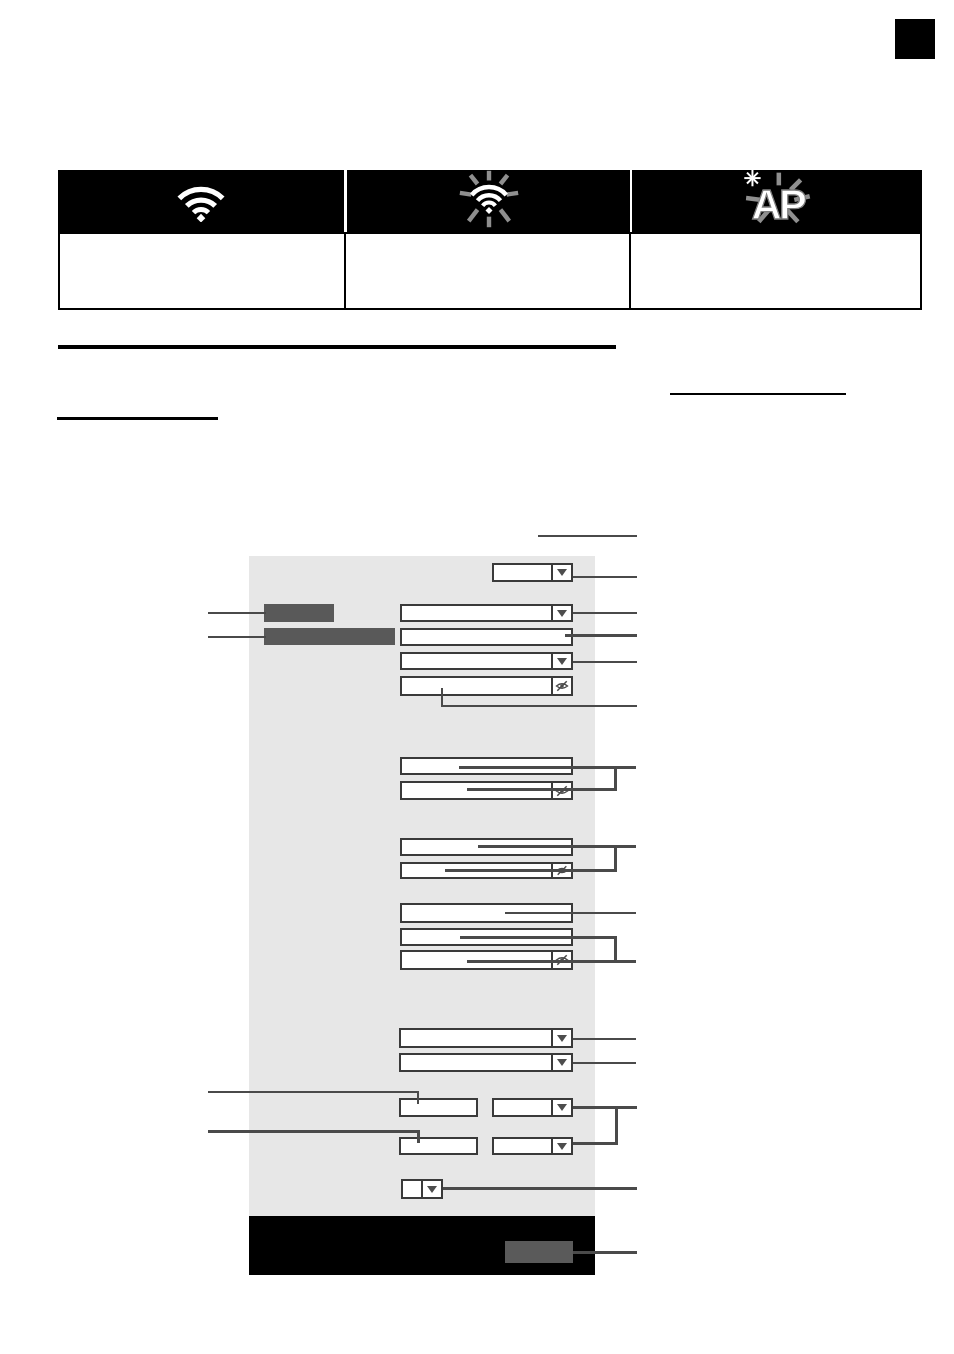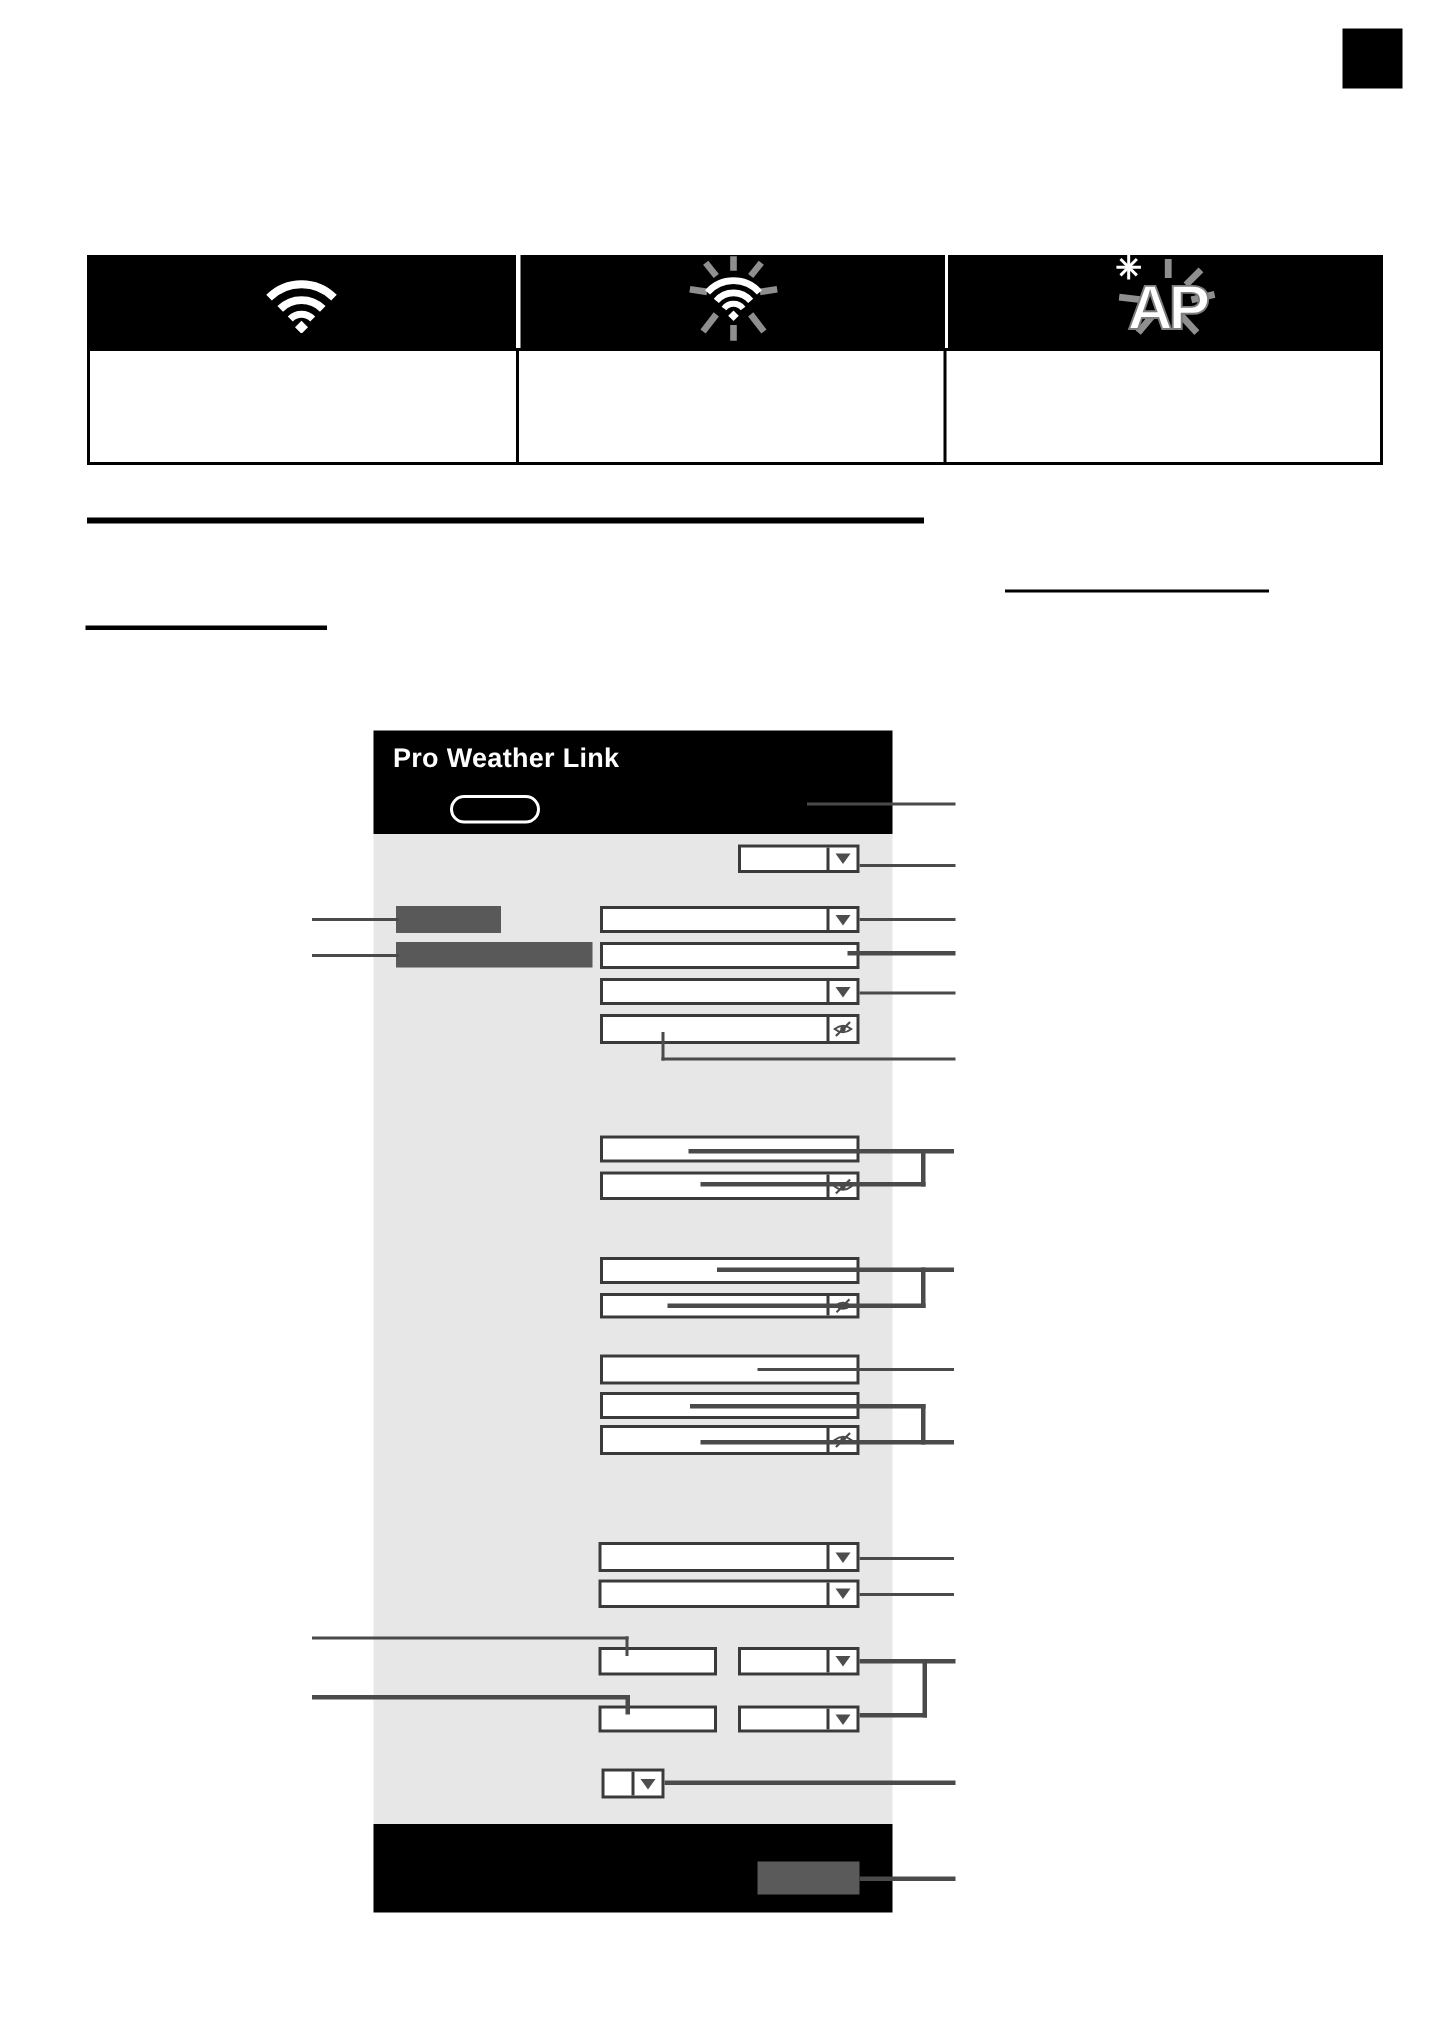--- a/index.html
+++ b/index.html
@@ -98,24 +98,20 @@
       <div class="abs" style="left:0;top:0;width:286px;height:74px;border-right:2px solid #000;"></div>
       <div class="abs" style="left:286px;top:0;width:285px;height:74px;border-right:2px solid #000;"></div>
       <div class="abs" style="left:571px;top:0;width:289px;height:74px;"></div>
     </div>
   </div>
 
   <div class="abs" style="left:58px;top:345px;width:558px;height:4px;background:#000;"></div>
   <div class="abs" style="left:670px;top:393px;width:176px;height:2px;background:#000;"></div>
   <div class="abs" style="left:57px;top:417px;width:161px;height:3px;background:#000;"></div>
 
-  <div id="panel-header">
-    <span id="panel-title">Pro Weather Link</span>
-    <button id="pill-btn"></button>
-  </div>
 
   <div id="panel-body"></div>
 
   <div id="panel-footer">
     <button id="footer-btn"></button>
   </div>
 
   <div class="box" style="left:492px;top:563px;width:81px;height:19px;">
     <span></span>
     <div class="dd-cell">

